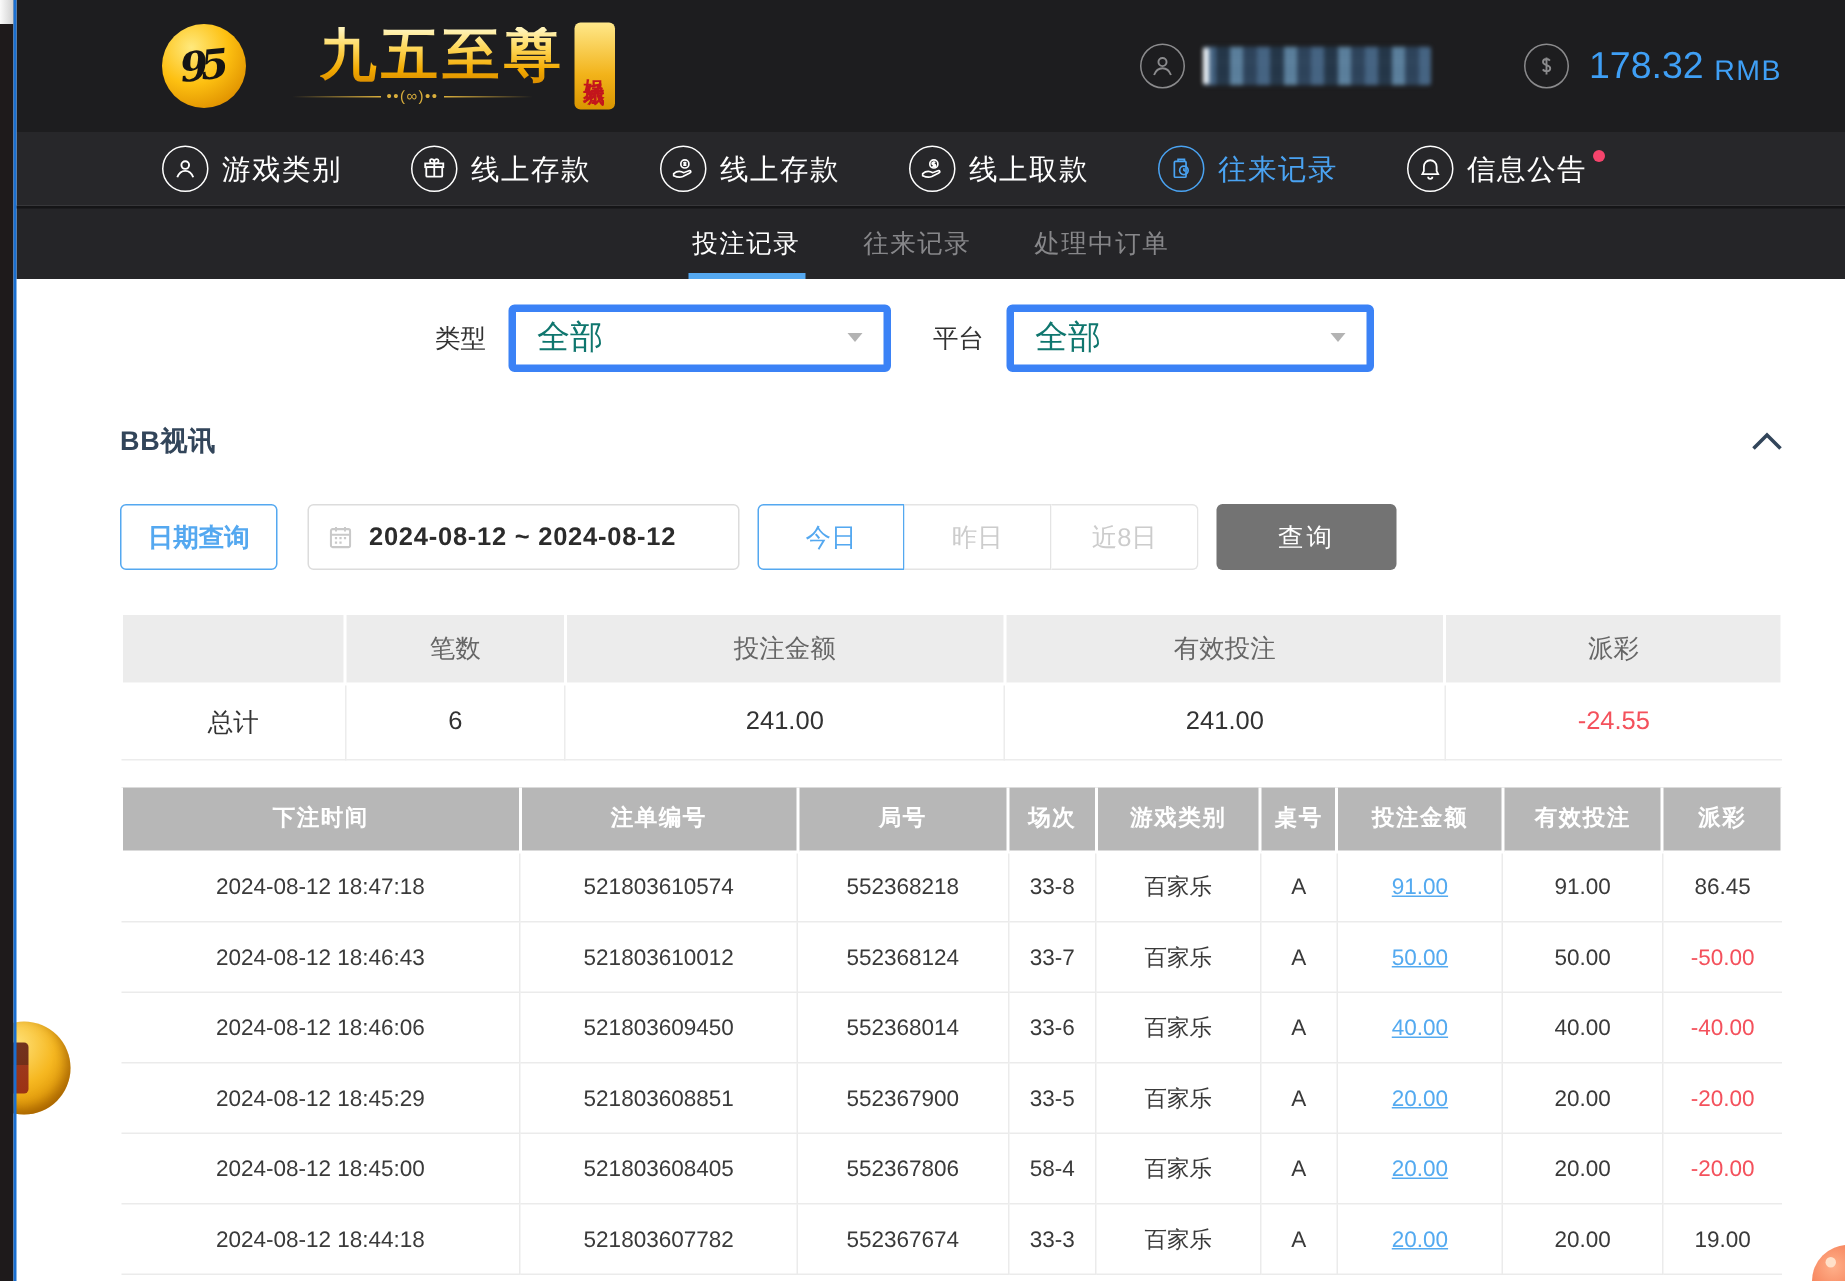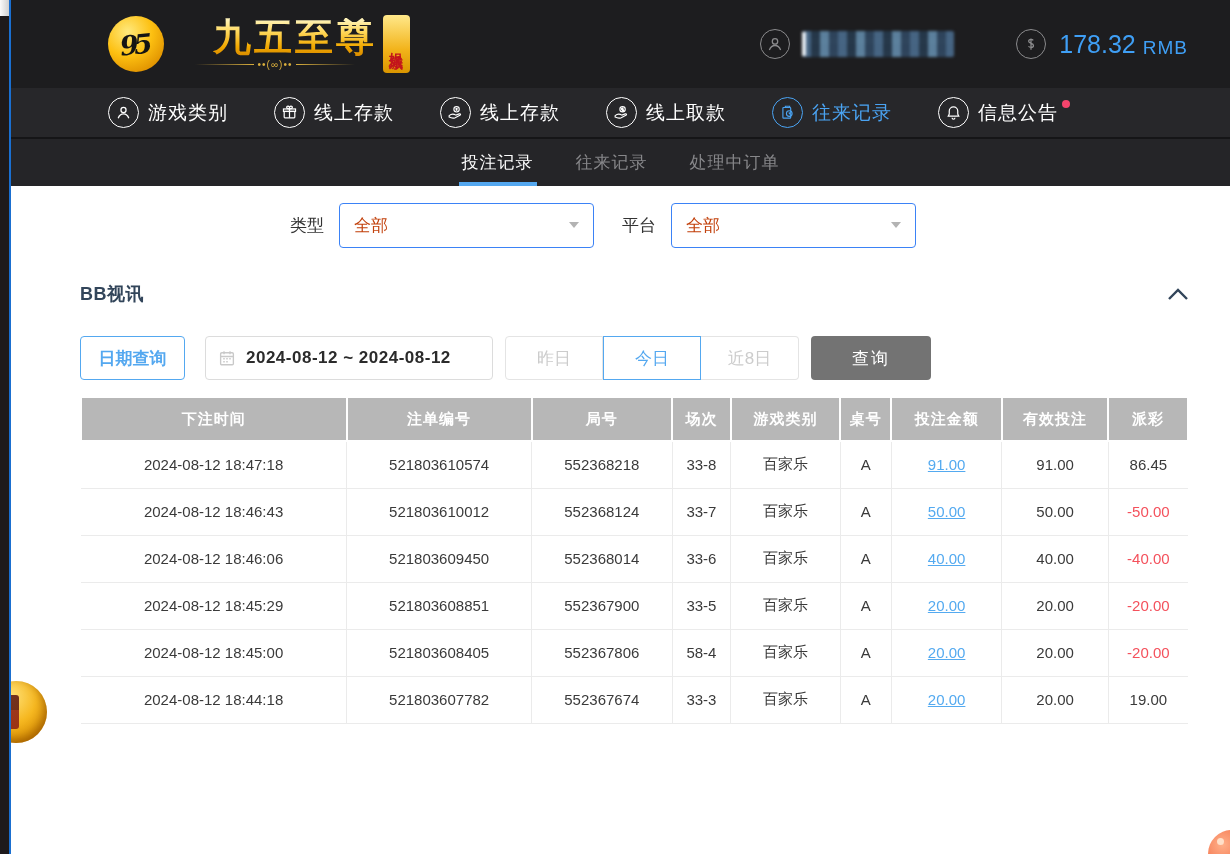--- a/index.html
+++ b/index.html
@@ -52,21 +52,21 @@
   .subtabs { height:49px; background:#252528; border-top:2px solid #151517; display:flex; justify-content:center; align-items:stretch; }
   .subtab { display:flex; align-items:center; margin:0 21px; font-size:17px; color:#87878a; position:relative; cursor:pointer; letter-spacing:1px; }
   .subtab.active { color:#fff; font-weight:500; }
   .subtab.active::after { content:""; position:absolute; left:-3px; right:-3px; bottom:0; height:4px; background:#54a8f0; }
 
   
   .content { background:#fff; }
 
   .filter-row { display:flex; align-items:center; margin:16px 0 0 279px; height:46px; }
   .filter-label { font-size:17px; color:#333; }
-  .select { display:flex; align-items:center; justify-content:space-between; height:45px; border:1px solid #3b82f6; border-radius:4px; background:#fff; padding:0 14px; color:#c2410c; font-size:17px; cursor:pointer; }
+  .select { display:flex; align-items:center; justify-content:space-between; height:45px; border:5px solid #3b82f6; border-radius:4px; background:#fff; padding:0 14px; color:#0f766e; font-size:22px; cursor:pointer; }
   .select.w1 { width:255px; margin-left:15px; }
   .select.w2 { width:245px; margin-left:15px; }
   .caret-down { width:0; height:0; border-left:5px solid transparent; border-right:5px solid transparent; border-top:6px solid #b3b3b3; }
   .gap-platform { margin-left:28px; }
 
   .section-row { display:flex; align-items:center; justify-content:space-between; padding:0 41px 0 69px; margin-top:34px; }
   .section-title { font-size:18px; font-weight:bold; color:#32455a; letter-spacing:.5px; }
   .chevron-up { color:#32455a; cursor:pointer; display:flex; }
 
   .query-row { display:flex; align-items:center; margin-top:30px; padding-left:69px; }
@@ -258,27 +258,47 @@
       <div class="date-box">
         <span class="cal">
           <svg width="18" height="18" viewBox="0 0 24 24" fill="none" stroke="currentColor" stroke-width="1.8">
               <rect x="3.5" y="5" width="17" height="16" rx="1.5"></rect>
               <path d="M3.5 10h17M8 3v4M16 3v4M7 13h2M11 13h2M15 13h2M7 17h2M11 17h2"></path>
             </svg>
         </span>
         <span class="date-text">2024-08-12 ~ 2024-08-12</span>
       </div>
       <div class="quick-group">
+        <div class="quick-btn active">今日</div>
         <div class="quick-btn">昨日</div>
-        <div class="quick-btn active">今日</div>
         <div class="quick-btn">近8日</div>
       </div>
       <div class="btn btn-search">查询</div>
     </div>
 
+    <table class="summary-table">
+      <thead>
+          <tr id="summary-head">
+            <td style="width: 13.5%;"></td>
+            <td style="width: 13.2%;">笔数</td>
+            <td style="width: 26.5%;">投注金额</td>
+            <td style="width: 26.5%;">有效投注</td>
+            <td style="width: 20.3%;">派彩</td>
+          </tr>
+        </thead>
+      <tbody>
+          <tr id="summary-body">
+            <td>总计</td>
+            <td>6</td>
+            <td>241.00</td>
+            <td>241.00</td>
+            <td class="neg">-24.55</td>
+          </tr>
+        </tbody>
+    </table>
 
     <table class="bet-table">
       <colgroup id="bet-cols">
           <col style="width: 24%;">
           <col style="width: 16.7%;">
           <col style="width: 12.7%;">
           <col style="width: 5.3%;">
           <col style="width: 9.9%;">
           <col style="width: 4.6%;">
           <col style="width: 10%;">

